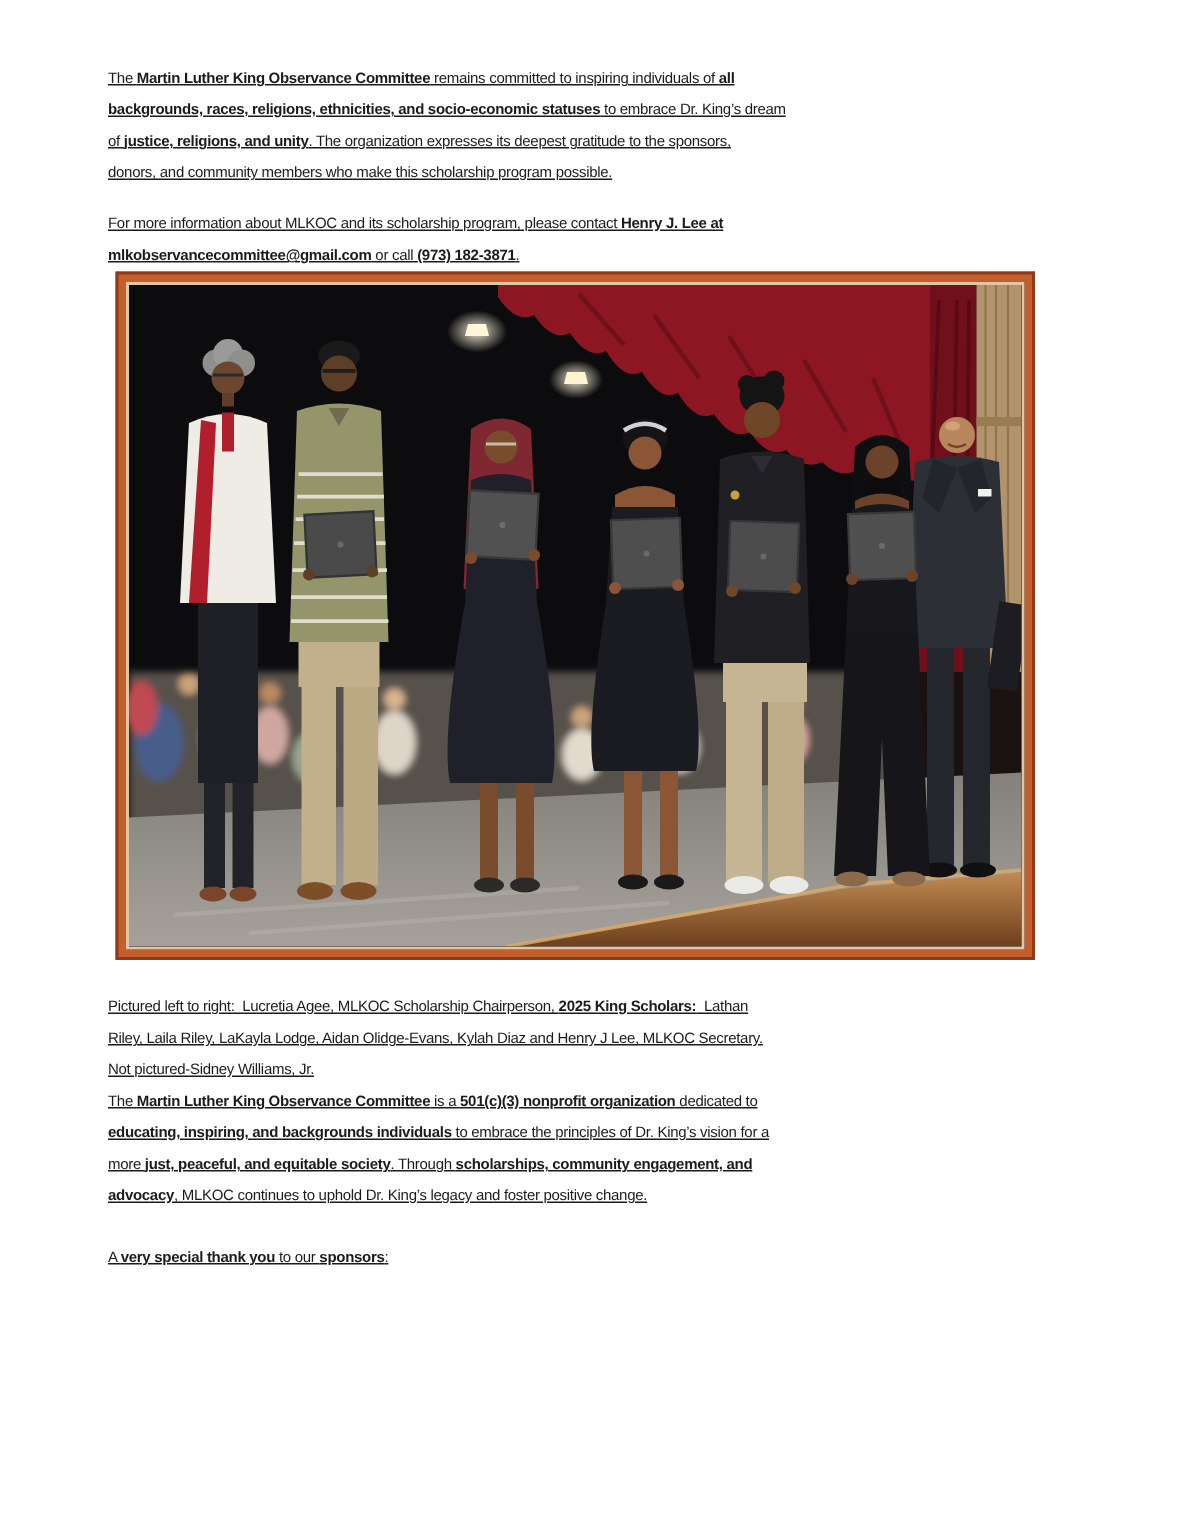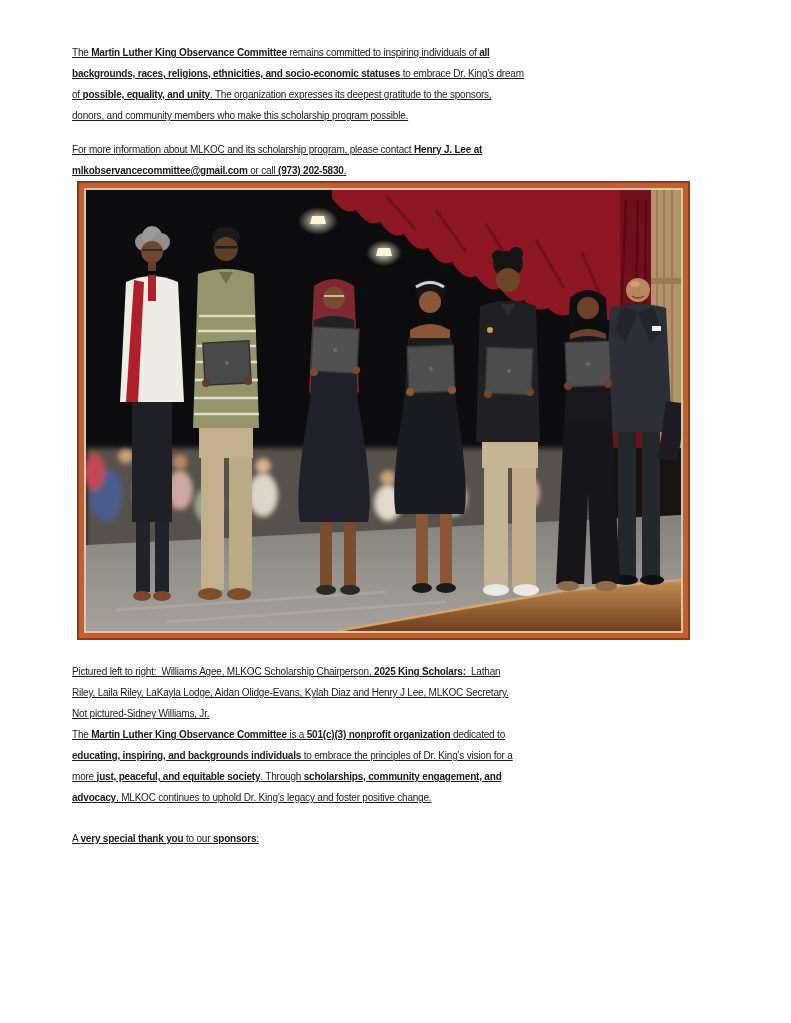--- a/index.html
+++ b/index.html
@@ -57,25 +57,25 @@
   .about-p   { margin-bottom:12px; }
   .sponsors-p{ margin-top:20px; }
 </style>
 </head>
 <body>
 
 <div class="page">
 
   <p class="body-text intro-p"><span>The </span><span class="b">Martin Luther King Observance Committee</span><span> remains committed to inspiring individuals of </span><span class="b">all
 backgrounds, races, religions, ethnicities, and socio-economic statuses</span><span> to embrace Dr. King’s dream
-of </span><span class="b">possible, equality, and unity</span><span>. The organization expresses its deepest gratitude to the sponsors,
+of </span><span class="b">justice, religions, and unity</span><span>. The organization expresses its deepest gratitude to the sponsors,
 donors, and community members who make this scholarship program possible.</span></p>
 
   <p class="body-text contact-p"><span>For more information about MLKOC and its scholarship program, please contact </span><span class="b">Henry J. Lee at
-mlkobservancecommittee@gmail.com</span><span> or call </span><span class="b">(973) 202-5830</span><span>.</span></p>
+mlkobservancecommittee@gmail.com</span><span> or call </span><span class="b">(973) 182-3871</span><span>.</span></p>
 
 
   <div class="photo-frame">
     <div class="photo-inner">
       <svg viewBox="0 0 595 441" width="595" height="441">
         <defs>
           <linearGradient id="floorG" x1="0" y1="0" x2="0" y2="1">
             <stop offset="0" stop-color="#84817b"></stop>
               <stop offset="1" stop-color="#a6a29b"></stop>
           </linearGradient>
@@ -262,21 +262,21 @@
             <rect x="480" y="152" width="44" height="44" fill="#505050" stroke="#3a3a3a" stroke-width="1.5"></rect>
             <circle cx="502" cy="174" r="2" fill="#6c6c6c"></circle>
           </g>
           <circle cx="482" cy="196" r="4" fill="#6a432a"></circle>
             <circle cx="522" cy="194" r="4" fill="#6a432a"></circle>
         </g>
       </svg>
     </div>
   </div>
 
-  <p class="body-text caption-p"><span>Pictured left to right:  Williams Agee, MLKOC Scholarship Chairperson, </span><span class="b">2025 King Scholars:</span><span>  Lathan
+  <p class="body-text caption-p"><span>Pictured left to right:  Lucretia Agee, MLKOC Scholarship Chairperson, </span><span class="b">2025 King Scholars:</span><span>  Lathan
 Riley, Laila Riley, LaKayla Lodge, Aidan Olidge-Evans, Kylah Diaz and Henry J Lee, MLKOC Secretary.
 Not pictured-Sidney Williams, Jr.</span></p>
 
 
   <p class="body-text about-p"><span>The </span><span class="b">Martin Luther King Observance Committee</span><span> is a </span><span class="b">501(c)(3) nonprofit organization</span><span> dedicated to
 </span><span class="b">educating, inspiring, and backgrounds individuals</span><span> to embrace the principles of Dr. King’s vision for a
 more </span><span class="b">just, peaceful, and equitable society</span><span>. Through </span><span class="b">scholarships, community engagement, and
 advocacy</span><span>, MLKOC continues to uphold Dr. King’s legacy and foster positive change.</span></p>
 
   <p class="body-text sponsors-p"><span>A </span><span class="b">very special thank you</span><span> to our </span><span class="b">sponsors</span><span>:</span></p>

